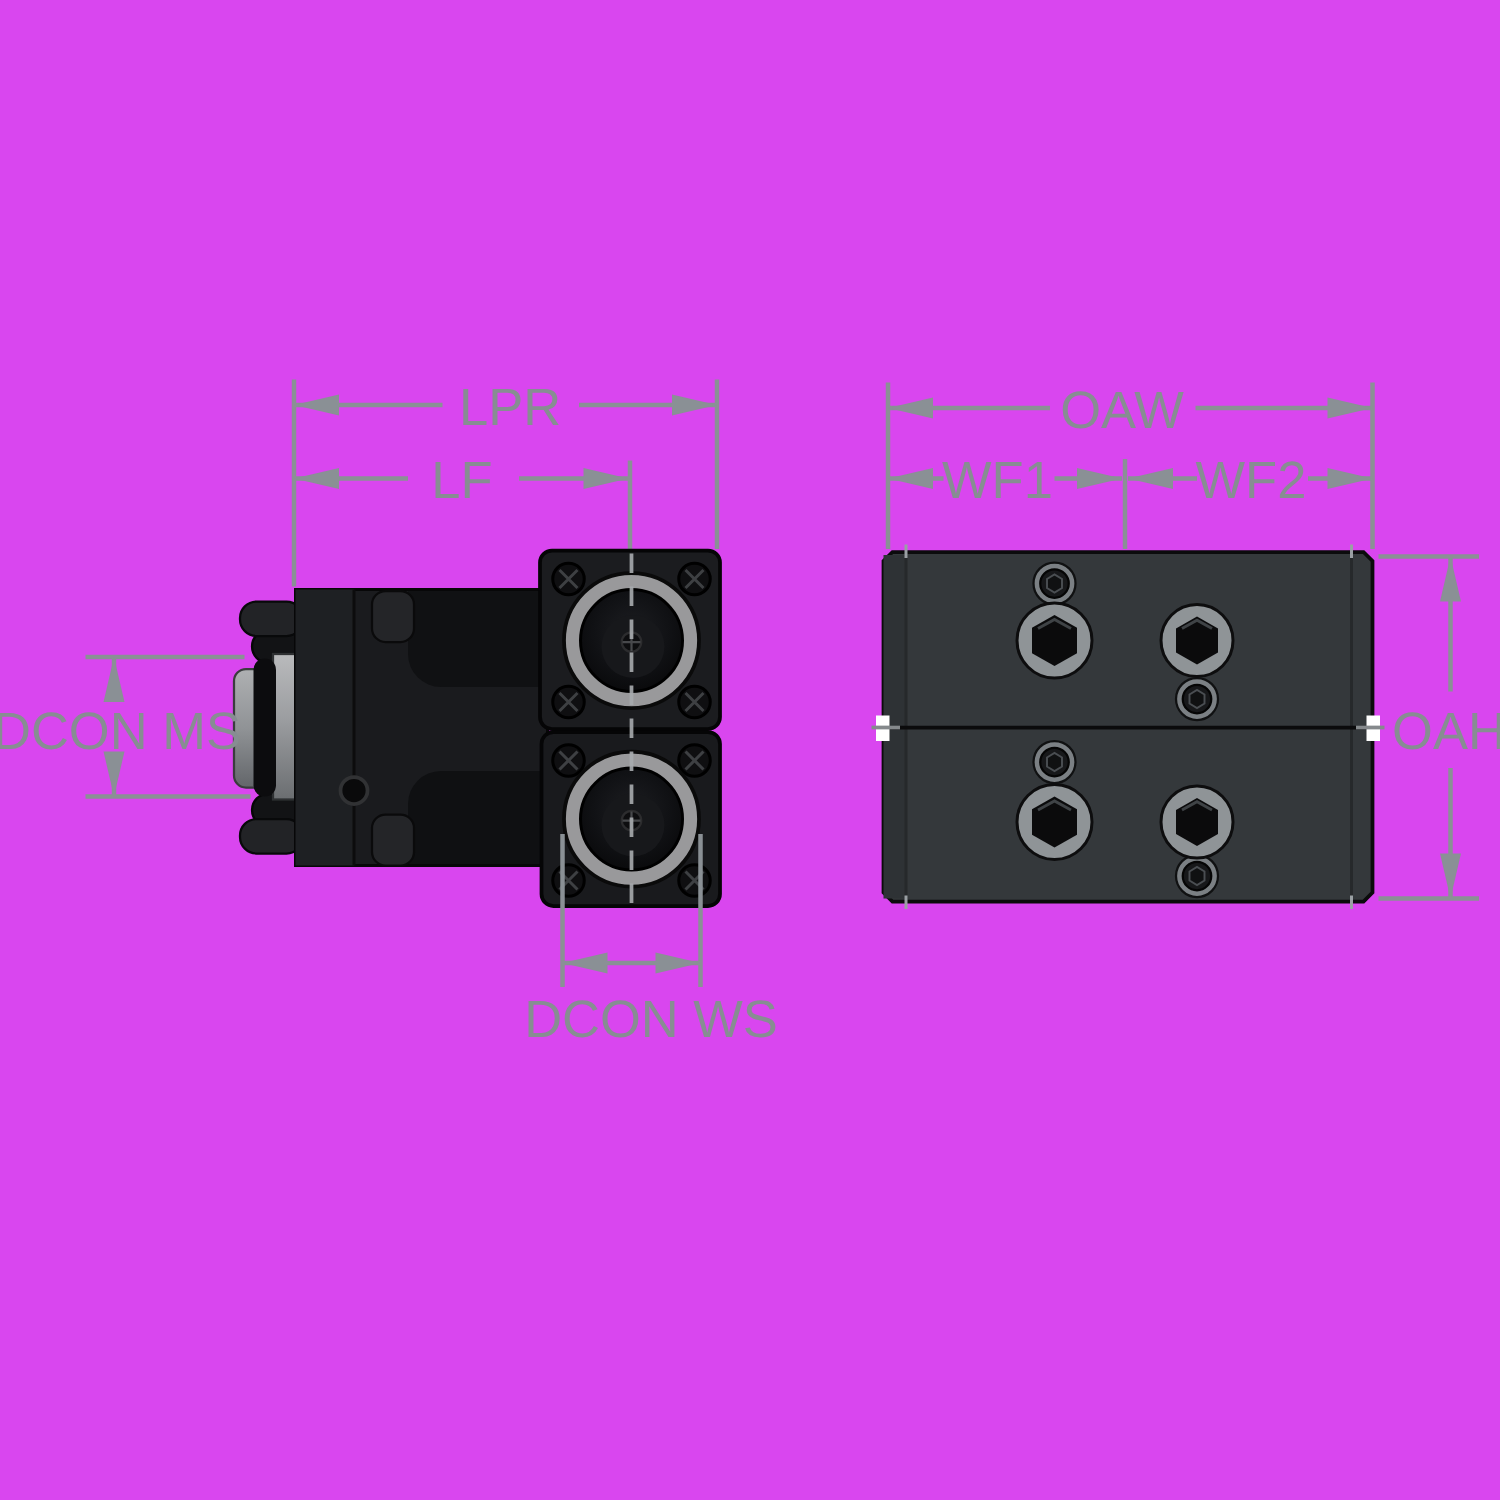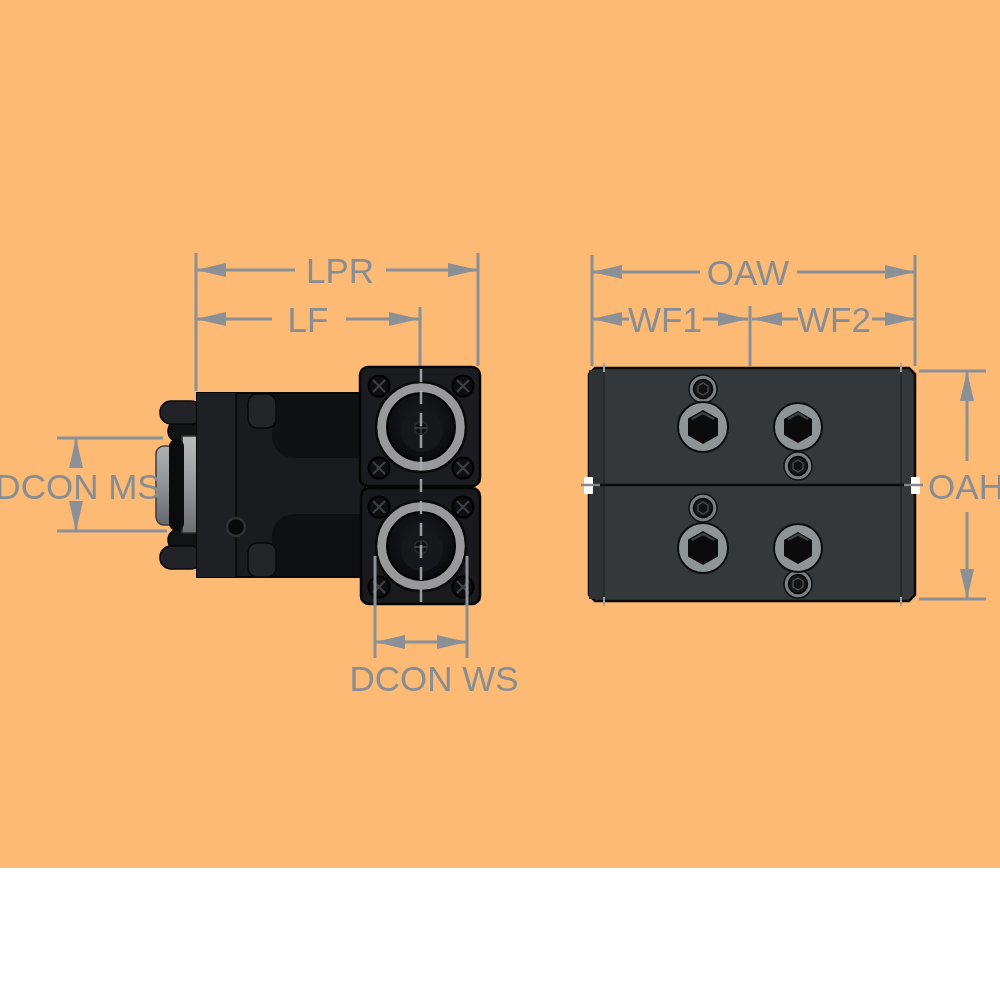--- a/index.html
+++ b/index.html
@@ -1,16 +1,16 @@
 <!DOCTYPE html>
 <html><head>
 <meta charset="utf-8">
 <style>
   html,body{margin:0;padding:0;background:#ffffff;}
-  #canvas{position:relative;width:1000px;height:868px;background:#fdba74;overflow:hidden;
+  #canvas{position:relative;width:1000px;height:1000px;background:#d946ef;overflow:hidden;
           font-family:"Liberation Sans",sans-serif;}
   svg{display:block;}
   text{font-family:"Liberation Sans",sans-serif;font-size:35px;fill:#878D92;}
   .dim{stroke:#8A9095;stroke-width:3;fill:none;}
   .dimfill{fill:#8A9095;stroke:none;}
   .cl{stroke:#A7ABAE;stroke-width:2.5;stroke-dasharray:13 9;fill:none;opacity:.9;}
 </style>
 </head>
 <body>
 

